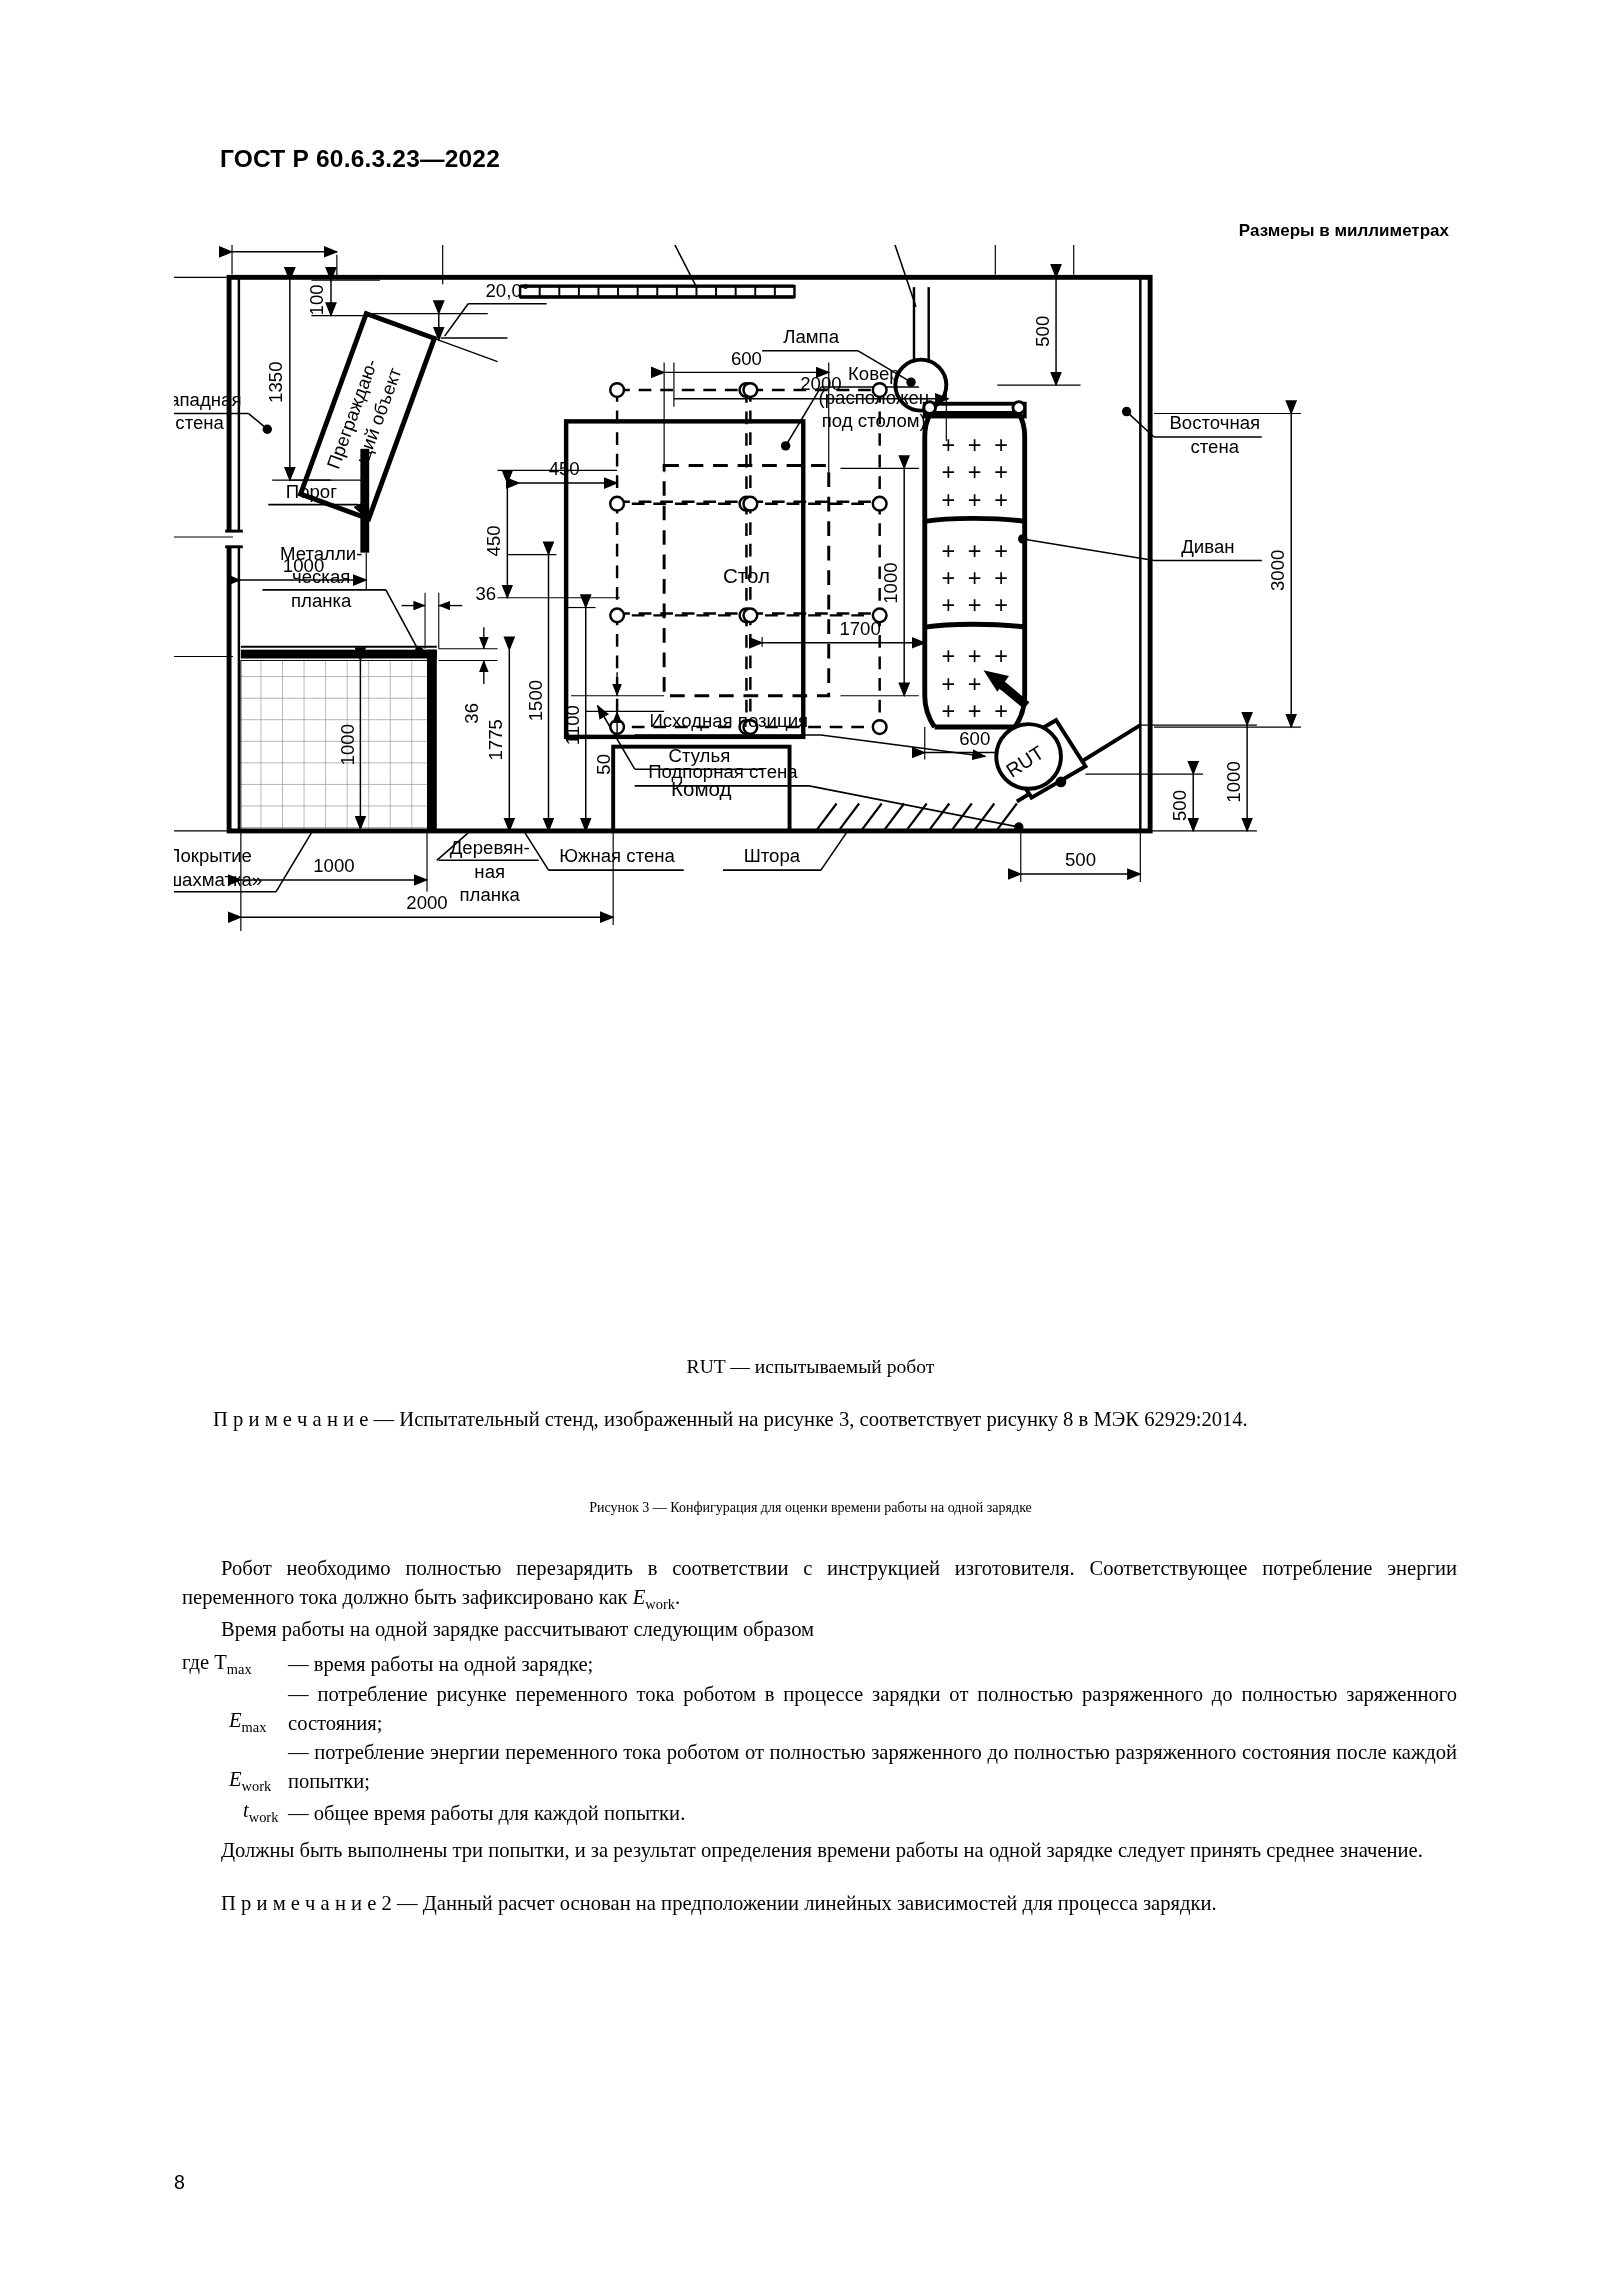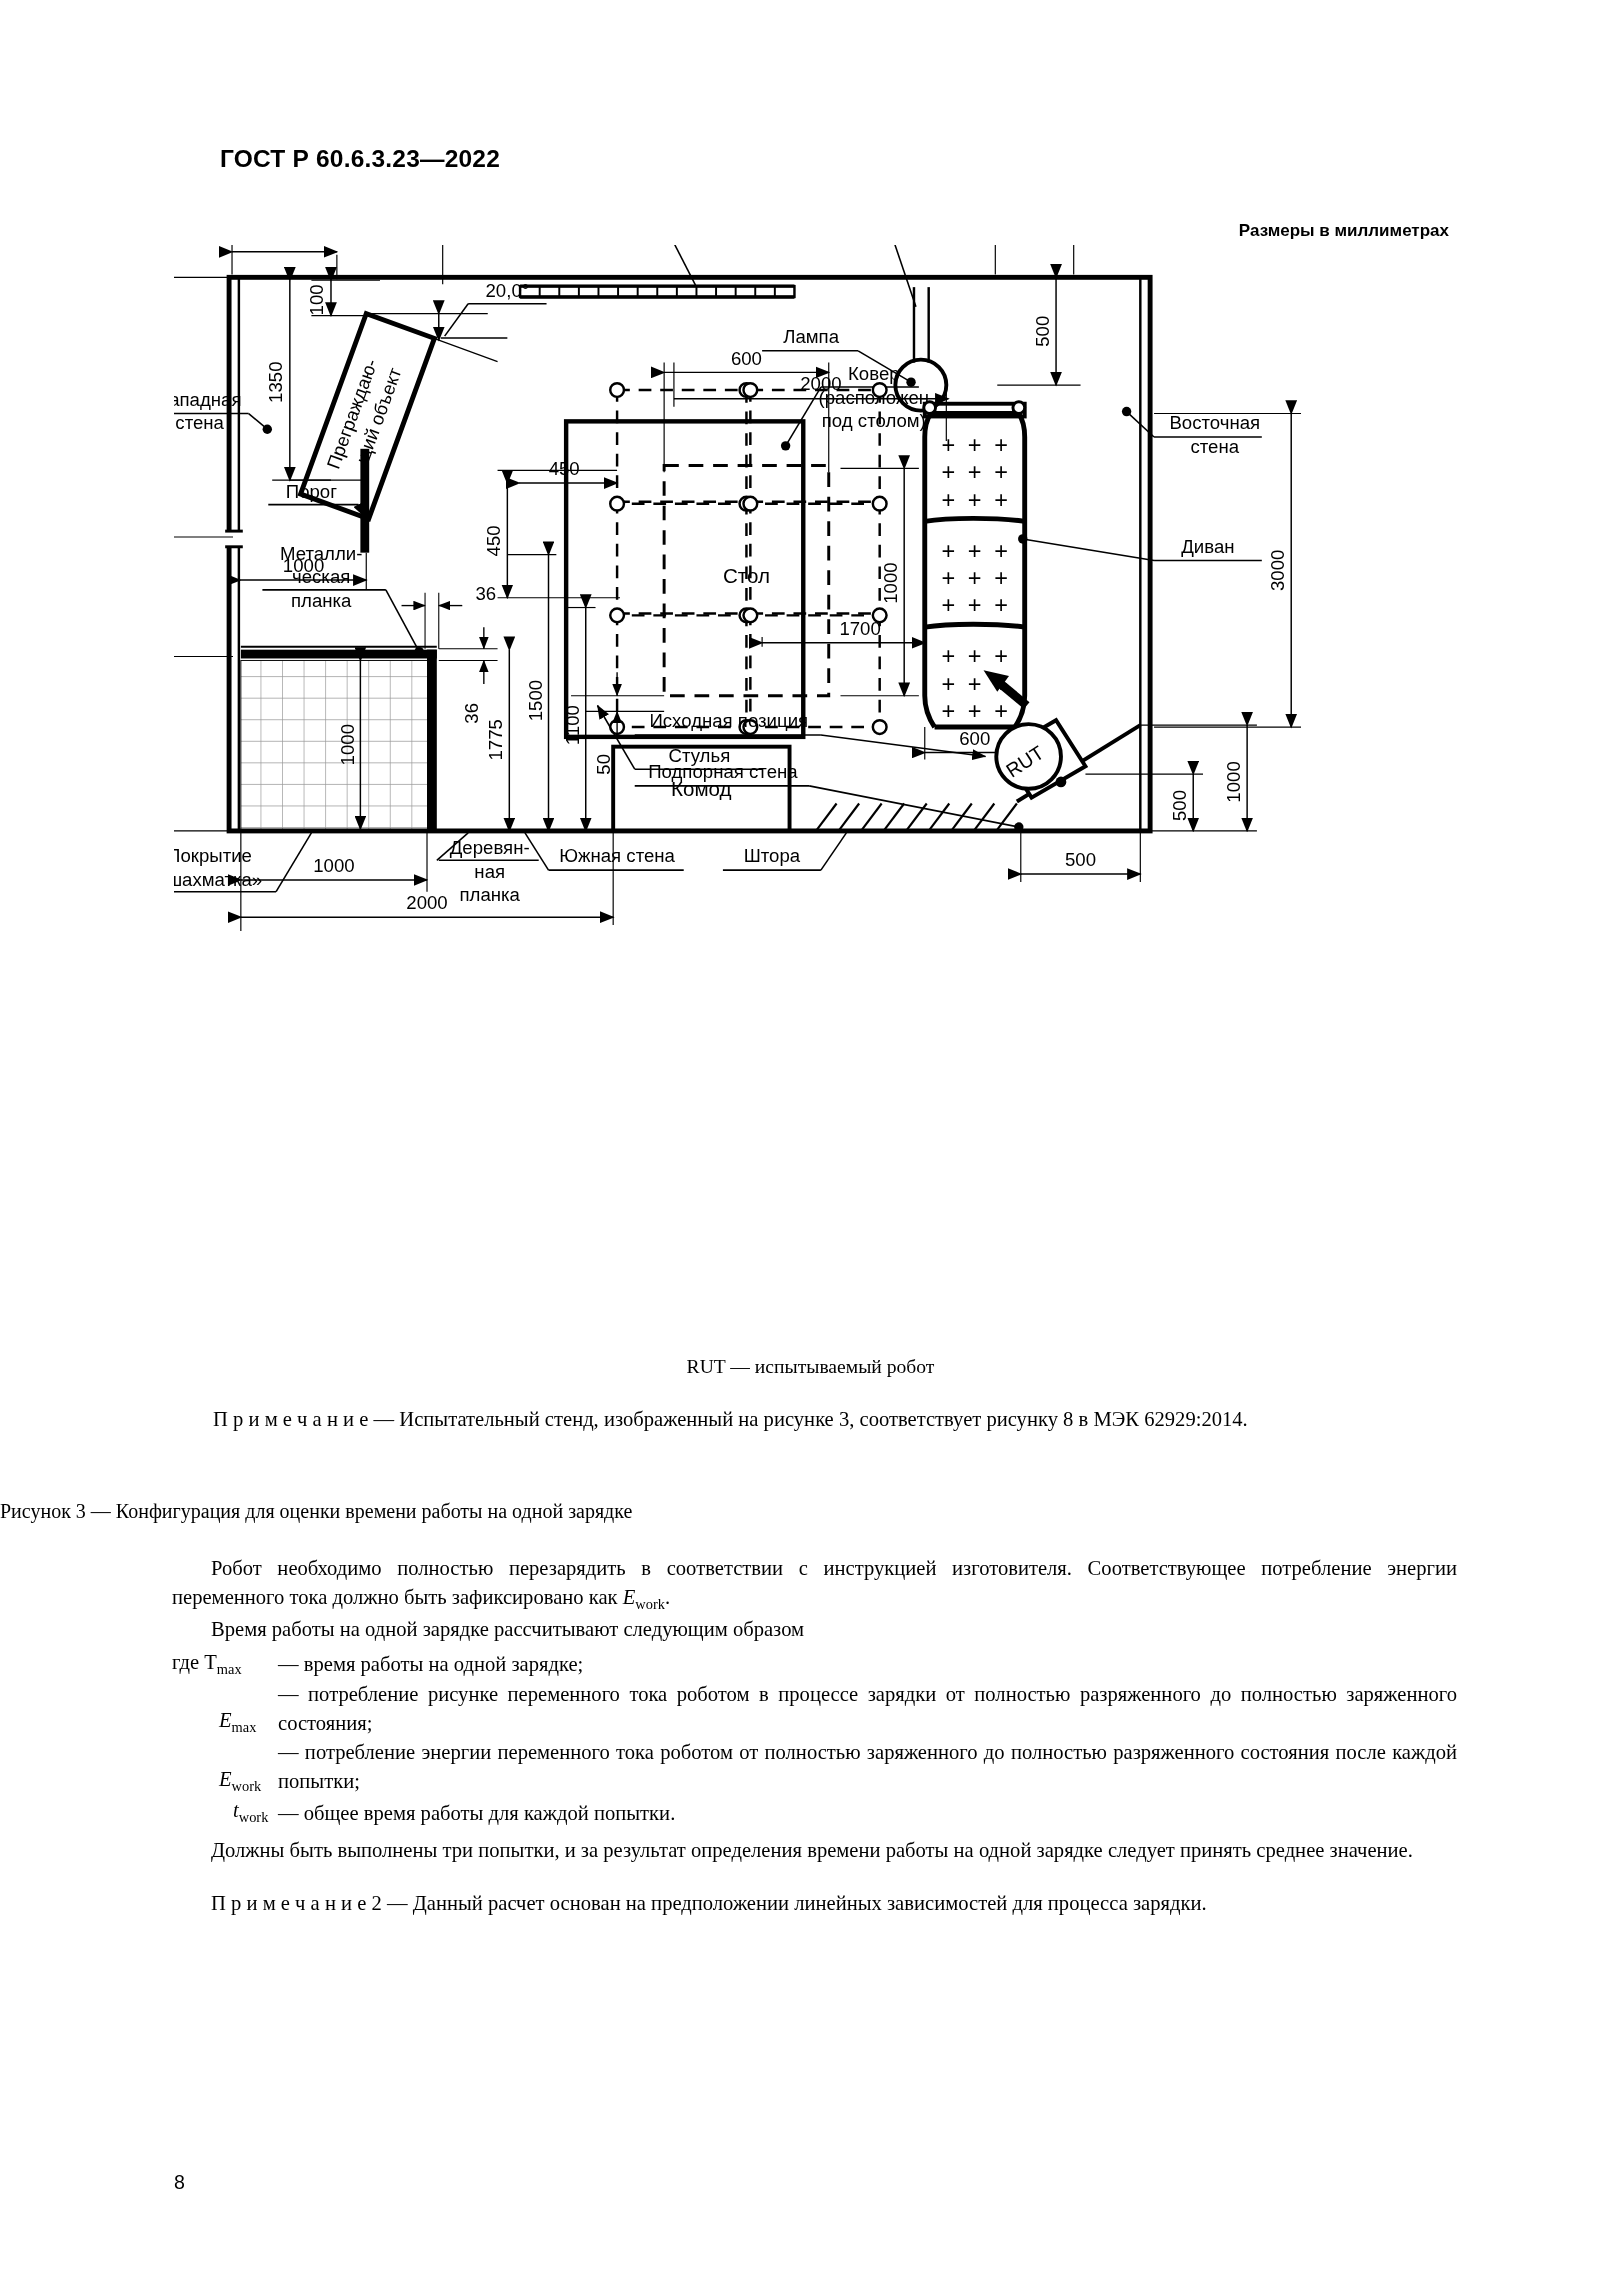--- a/index.html
+++ b/index.html
@@ -32,24 +32,24 @@
     position:absolute; left:0; right:0; top:1356px;
     text-align:center; font-size:19.6px;
     font-family:"Liberation Serif", serif;
   }
   .note {
     position:absolute; left:174px; right:164px; top:1405px;
     font-size:20.6px; line-height:1.38; text-align:justify;
   }
   .fig-cap {
     position:absolute; left:0; right:0; top:1500px;
-    text-align:left; font-size:20px;
+    text-align:center; font-size:14px;
   }
   .body-text {
-    position:absolute; left:172px; right:164px; top:1554px;
+    position:absolute; left:182px; right:164px; top:1554px;
     font-size:20.6px; line-height:1.42; text-align:justify;
   }
   .body-text p { margin:0; text-indent:39px; }
   .formula { text-align:center; text-indent:0 !important; margin:17.6px 0 17.6px 0 !important; font-style:italic; }
   .formula i { font-style:italic; }
   sub { font-size:0.7em; font-style:normal; }
   .deflist { margin-top:3.9px; }
   .defrow { display:flex; align-items:flex-end; }
   .defterm { flex:0 0 auto; white-space:nowrap; }
   .defbody { flex:1 1 auto; text-align:justify; }

